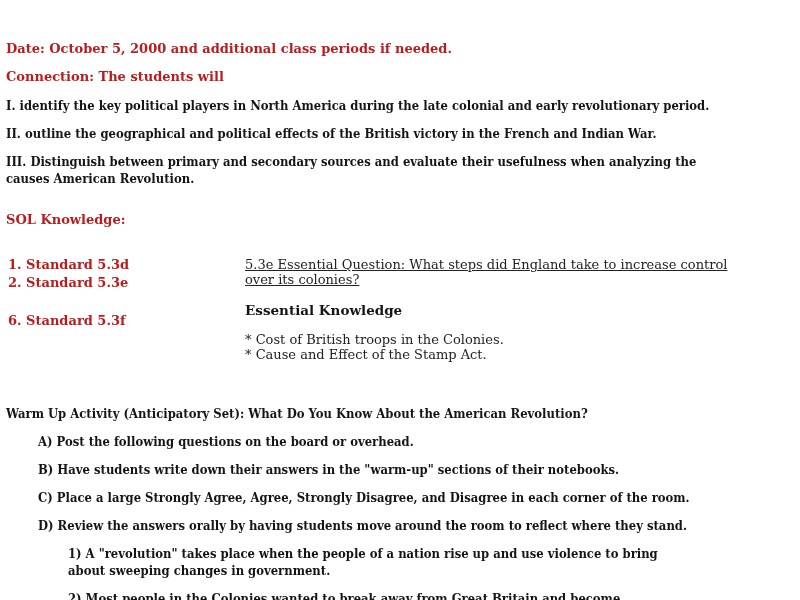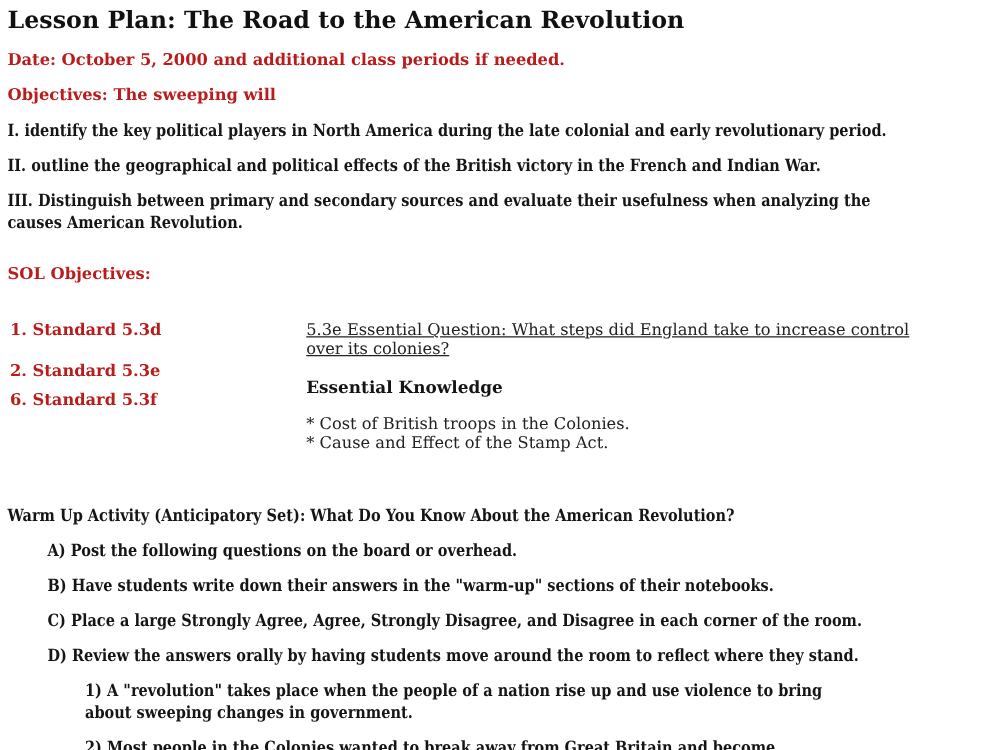--- a/index.html
+++ b/index.html
@@ -26,35 +26,34 @@
     .reg13 { font-size: 13px; font-weight: normal; color: #222; text-decoration: underline; }
     .ek-title { font-size: 13.5px; font-weight: bold; color: #151515; }
     .ek-list { margin: 0; padding: 0; list-style: none; }
     .ek-list li { font-size: 13px; line-height: 15px; color: #222; }
   </style>
 </head>
 <body>
 
 <div class="page">
 
-  <div class="abs title">Lesson Plan: The Road to the American Revolution</div>
 
   <div class="abs b13" style="left:6px; top:41px;">Date: October 5, 2000 and additional class periods if needed.</div>
 
-  <div class="abs b13" style="left:6px; top:69px;">Objectives: The sweeping will</div>
+  <div class="abs b13" style="left:6px; top:69px;">Connection: The students will</div>
 
   <div class="abs cond" style="left:6px; top:97px; transform:scaleX(0.86);">I. identify the key political players in North America during the late colonial and early revolutionary period.</div>
   <div class="abs cond" style="left:6px; top:125px; transform:scaleX(0.86);">II. outline the geographical and political effects of the British victory in the French and Indian War.</div>
   <div class="abs cond" style="left:6px; top:153px; transform:scaleX(0.86);">III. Distinguish between  primary and secondary sources and evaluate their usefulness when analyzing the</div>
   <div class="abs cond" style="left:6px; top:170px; transform:scaleX(0.86);">causes American Revolution.</div>
 
-  <div class="abs b13" style="left:6px; top:212px;">SOL Objectives:</div>
+  <div class="abs b13" style="left:6px; top:212px;">SOL Knowledge:</div>
 
   <div class="abs b13" style="left:8px; top:257px;">1. Standard 5.3d</div>
-  <div class="abs b13" style="left:8px; top:290px;text-align:right;">2. Standard 5.3e</div>
+  <div class="abs b13" style="left:8px; top:275px;text-align:right;">2. Standard 5.3e</div>
   <div class="abs b13" style="left:8px; top:313px;">6. Standard 5.3f</div>
 
   <div class="abs reg13" style="left:245px; top:257px;">5.3e  Essential Question: What steps did England take to increase control</div>
   <div class="abs reg13" style="left:245px; top:272px;">over its colonies?</div>
 
   <div class="abs ek-title" style="left:245px; top:302px;">Essential Knowledge</div>
 
   <ul class="abs ek-list" style="left:245px; top:332px;">
     <li>* Cost of British troops in the Colonies.</li>
     <li>* Cause and Effect of the Stamp Act.</li>

